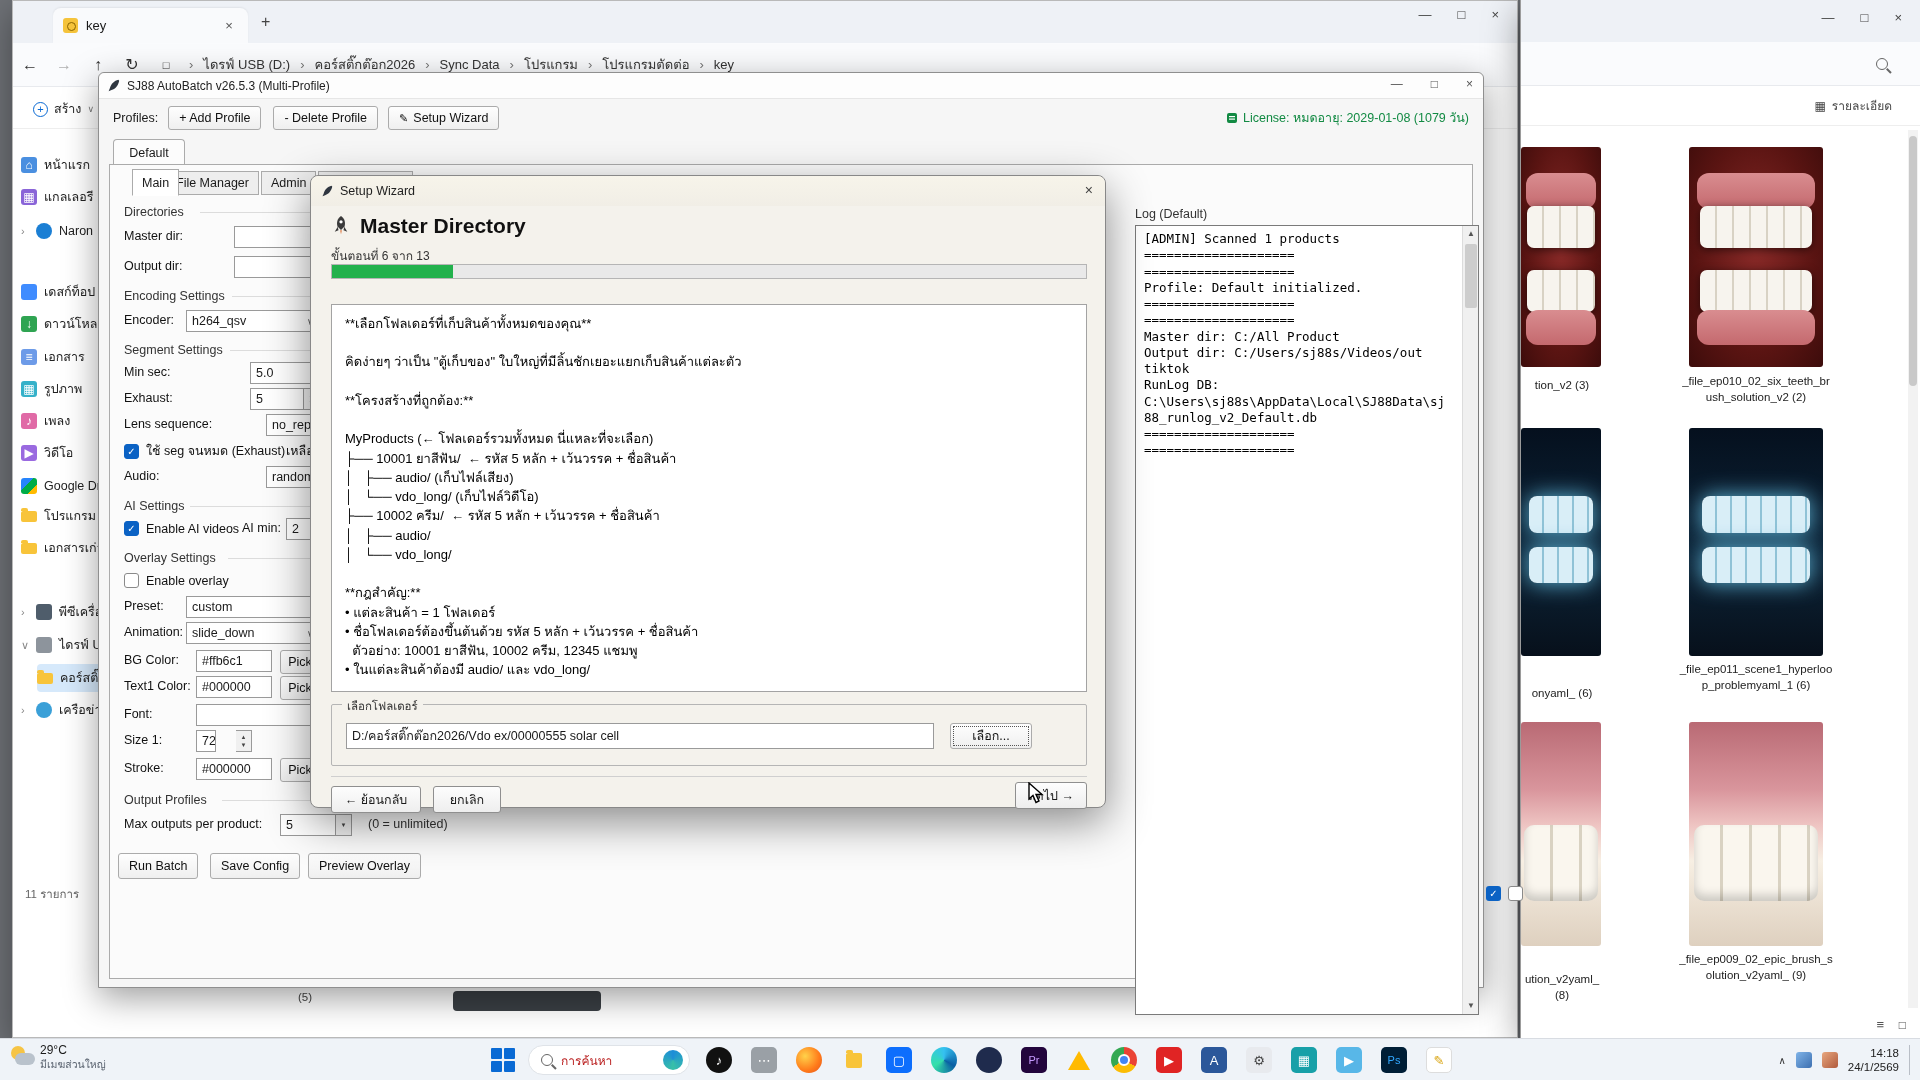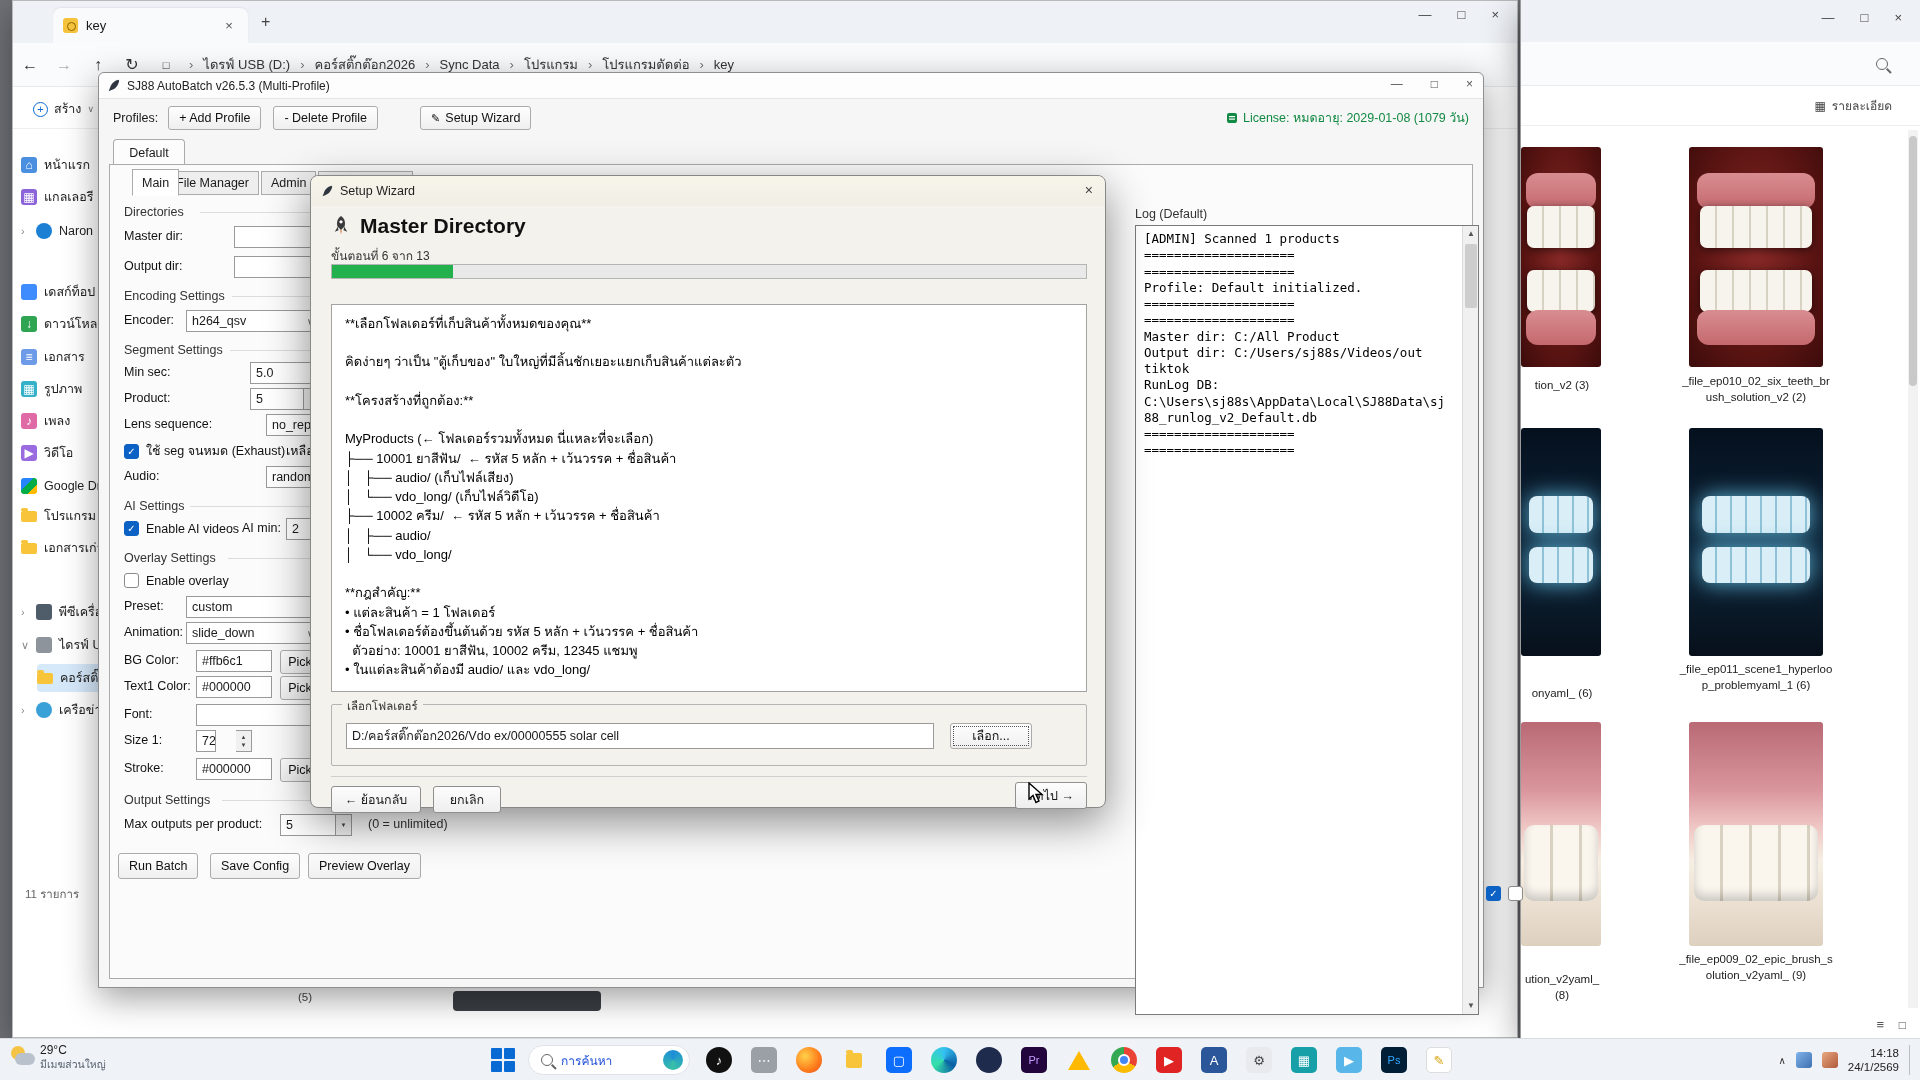--- a/index.html
+++ b/index.html
@@ -289,21 +289,21 @@
     <span>SJ88 AutoBatch v26.5.3 (Multi-Profile)</span>
     <div class="ab-ctl">
       <span>—</span>
       <span>□</span>
       <span>×</span>
     </div>
   </div>
   <div class="ab-toolbar">
     <span style="margin-right:10px">Profiles:</span>
     <span class="btn" style="margin-right:12px">+ Add Profile</span>
-    <span class="btn" style="margin-right:42px">- Delete Profile</span>
+    <span class="btn" style="margin-right:10px">- Delete Profile</span>
     <span class="btn">
         <span style="margin-right:5px;font-size:11px">✎</span>
         <span>Setup Wizard</span>
       </span>
     <span class="lic">
       <svg width="12" height="12" viewBox="0 0 12 12">
           <rect x="1" y="1" width="10" height="10" rx="2" fill="#128a43"></rect>
           <rect x="3" y="4" width="6" height="1.2" fill="#fff"></rect>
           <rect x="3" y="6.5" width="6" height="1.2" fill="#fff"></rect>
         </svg>
@@ -326,21 +326,21 @@
 
     <div class="gh" style="left:14px;top:124px">Encoding Settings</div>
       <div class="gl" style="left:122px;top:131px;width:86px"></div>
     <div class="fr" style="left:14px;top:148px">Encoder:</div>
     <div class="tf dd" style="left:76px;top:145px;width:134px">h264_qsv</div>
 
     <div class="gh" style="left:14px;top:178px">Segment Settings</div>
       <div class="gl" style="left:120px;top:185px;width:88px"></div>
     <div class="fr" style="left:14px;top:200px">Min sec:</div>
     <div class="tf" style="left:140px;top:197px;width:70px">5.0</div>
-    <div class="fr" style="left:14px;top:226px">Product:</div>
+    <div class="fr" style="left:14px;top:226px">Exhaust:</div>
     <div class="tf" style="left:140px;top:223px;width:54px">5</div>
     <div class="spin" style="left:194px;top:223px">
         <span>▲</span>
         <span>▼</span>
       </div>
     <div class="fr" style="left:14px;top:252px">Lens sequence:</div>
     <div class="tf" style="left:156px;top:249px;width:54px">no_repeat</div>
     <div class="fr" style="left:14px;top:276px">
         <span class="cb on">
           <span>✓</span>
@@ -383,21 +383,21 @@
     <div class="fr" style="left:14px;top:568px">Size 1:</div>
     <div class="tf" style="left:86px;top:565px;width:20px">72</div>
     <div class="spin" style="left:126px;top:565px">
         <span>▲</span>
         <span>▼</span>
       </div>
     <div class="fr" style="left:14px;top:596px">Stroke:</div>
     <div class="tf" style="left:86px;top:593px;width:76px">#000000</div>
     <span class="btn" style="position:absolute;left:170px;top:593px;width:40px">Pick</span>
 
-    <div class="gh" style="left:14px;top:628px">Output Settings</div>
+    <div class="gh" style="left:14px;top:628px">Output Profiles</div>
       <div class="gl" style="left:112px;top:635px;width:96px"></div>
     <div class="fr" style="left:14px;top:652px">Max outputs per product:</div>
     <div class="tf" style="left:170px;top:649px;width:56px">5</div>
     <div class="spin" style="left:226px;top:649px;height:22px">
         <span>▼</span>
       </div>
     <div class="fr" style="left:258px;top:652px;color:#333">(0 = unlimited)</div>
 
     <span class="btn" style="position:absolute;left:8px;top:688px;height:26px">Run Batch</span>
     <span class="btn" style="position:absolute;left:100px;top:688px;height:26px">Save Config</span>
@@ -494,21 +494,21 @@
   </div>
 
   <div class="abs" style="left:490px;top:8px;width:26px;height:26px;display:grid;grid-template-columns:11px 11px;grid-gap:2px;padding:1px">
     <span style="background:#0a6ad4;border-radius:1px"></span>
       <span style="background:#0a6ad4;border-radius:1px"></span>
       <span style="background:#0a6ad4;border-radius:1px"></span>
       <span style="background:#0a6ad4;border-radius:1px"></span>
   </div>
   <div class="abs" style="left:528px;top:6px;width:162px;height:30px;background:#fff;border:1px solid #dfe3e8;border-radius:15px;display:flex;align-items:center;padding:0 6px 0 12px;gap:8px">
     <span class="mag" style="margin:0"></span>
-    <span style="font-size:12px;color:#1d4ed8">การค้นหา</span>
+    <span style="font-size:12px;color:#b91c1c">การค้นหา</span>
     <span style="margin-left:auto;width:20px;height:20px;border-radius:50%;background:conic-gradient(#1d8dd8,#38c0a8,#1d8dd8)"></span>
   </div>
 
   <div class="abs" style="left:706px;top:8px;display:flex;gap:19px">
     <span class="tk-ic" style="background:#111;border-radius:50%">♪</span>
     <span class="tk-ic" style="background:#9aa0a6">⋯</span>
     <span class="tk-ic" style="background:radial-gradient(circle at 35% 35%,#ffd24a,#ff7a1a 60%,#e3541f);border-radius:50%"></span>
     <span class="tk-ic" style="background:transparent">
         <span class="fld" style="width:22px;height:15px"></span>
       </span>

